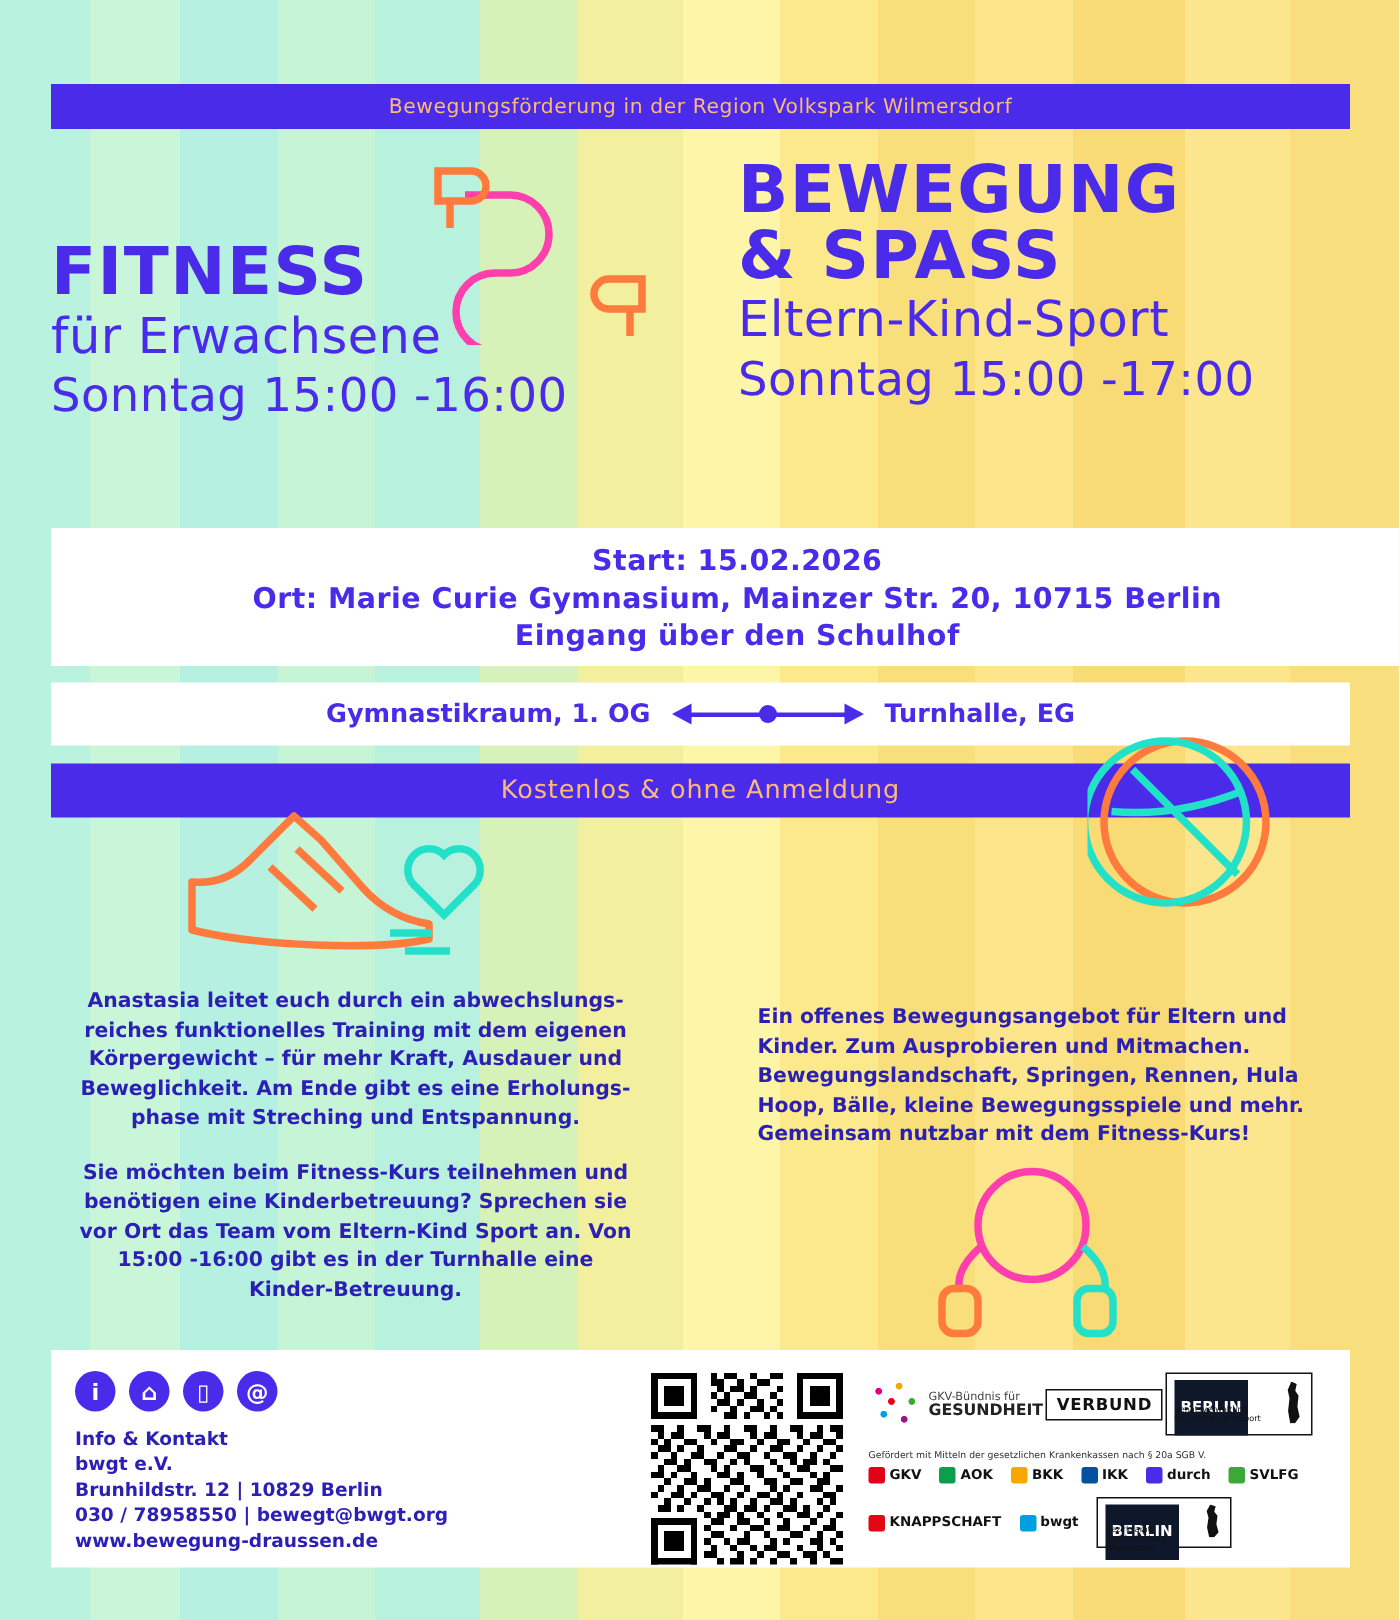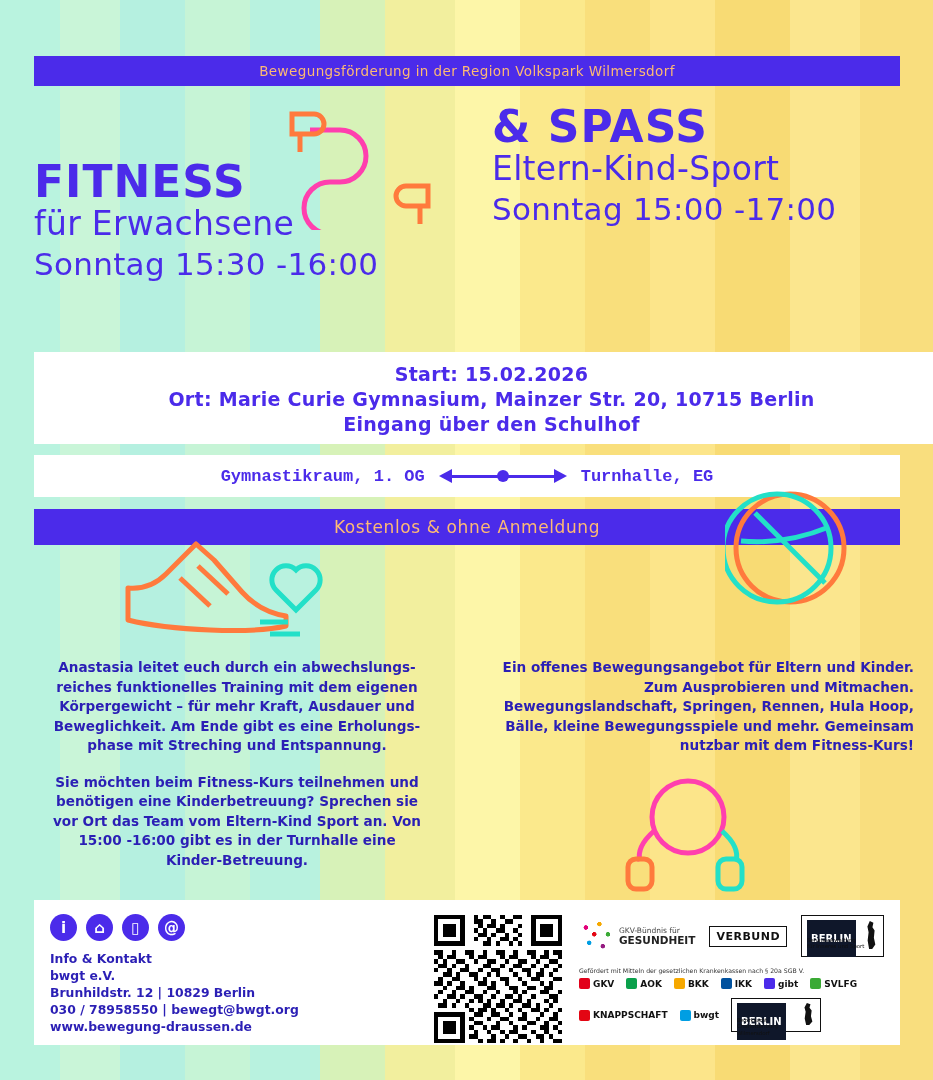--- a/index.html
+++ b/index.html
@@ -48,21 +48,21 @@
   #roombox{left:34px;top:455px;width:866px;height:42px;}
 
   .infoline{
     text-align:center;color:#4b2bea;font-weight:bold;
     font-size:19px;letter-spacing:.3px;line-height:25px;
   }
   #infobox .infoline:first-child{padding-top:10px;}
 
   .roomline{
     display:flex;align-items:center;justify-content:center;
-    height:100%;gap:14px;color:#4b2bea;font-weight:bold;font-size:17px;font-family:Liberation Mono, monospace;
+    height:100%;gap:14px;color:#4b2bea;font-weight:bold;font-size:17px;
   }
   .arrow{
     position:relative;width:128px;height:18px;display:inline-block;
   }
   .arrow .bar{position:absolute;left:12px;right:12px;top:8px;height:3px;background:#4b2bea;}
   .arrow .dot{position:absolute;left:58px;top:3px;width:12px;height:12px;border-radius:50%;background:#4b2bea;}
   .arrow .lt,.arrow .rt{position:absolute;top:2px;width:0;height:0;border-top:7px solid transparent;border-bottom:7px solid transparent;}
   .arrow .lt{left:0;border-right:13px solid #4b2bea;}
   .arrow .rt{right:0;border-left:13px solid #4b2bea;}
 
@@ -74,38 +74,38 @@
     font-weight:bold;font-size:44px;line-height:44px;letter-spacing:1px;
   }
   .mid{font-size:33px;line-height:40px;font-weight:500;letter-spacing:.3px;}
   .mid2{font-size:31px;line-height:40px;font-weight:500;letter-spacing:.3px;}
 
   
   .col{position:absolute;color:#2b1fb5;font-size:13.6px;line-height:19.5px;font-weight:600;}
   #leftcol{left:34px;top:658px;width:390px;}
   #rightcol{left:494px;top:658px;width:420px;}
   #leftcol p{margin:0 0 17px 16px;text-align:center;}
-  #rightcol p{margin:0;text-align:right;}
+  #rightcol p{margin:11px;}
 
   
   #footer{
     position:absolute;left:34px;top:900px;width:866px;height:145px;background:#ffffff;
   }
   .fo-icons{position:absolute;left:16px;top:14px;display:flex;gap:9px;}
   .fo-icons .ci{
     width:27px;height:27px;border-radius:50%;background:#4b2bea;color:#fff;
     display:flex;align-items:center;justify-content:center;font-size:15px;font-weight:bold;
   }
   .fo-text{position:absolute;left:16px;top:50px;color:#2b1fb5;font-size:12.4px;line-height:17px;font-weight:bold;}
   .fo-text .sub{font-weight:600;}
 
   #qr{position:absolute;left:400px;top:15px;width:128px;height:128px;}
 
   .logos{position:absolute;left:545px;top:15px;width:305px;}
-  .logo-row1{display:flex;align-items:center;gap:14px;}
+  .logo-row1{display:flex;align-items:center;gap:2px;}
   .gkv{display:flex;align-items:center;gap:6px;}
   .gkv .dots{width:34px;height:34px;border-radius:50%;
     background:
       radial-gradient(circle at 20% 25%, #e2007a 2px, transparent 2.5px),
       radial-gradient(circle at 60% 15%, #f6a800 2px, transparent 2.5px),
       radial-gradient(circle at 85% 45%, #3aaa35 2px, transparent 2.5px),
       radial-gradient(circle at 30% 70%, #009ee3 2px, transparent 2.5px),
       radial-gradient(circle at 70% 80%, #951b81 2px, transparent 2.5px),
       radial-gradient(circle at 45% 45%, #e30613 2px, transparent 2.5px);
   }
@@ -135,24 +135,25 @@
     <path d="M30 30 h30 a26 26 0 0 1 0 52 h-10 a26 26 0 0 0 0 52 h40" fill="none" stroke="#ff3fae" stroke-width="5"></path>
     <path d="M12 14 h22 a10 10 0 0 1 0 20 h-22 z" fill="none" stroke="#ff7a3d" stroke-width="5"></path>
     <path d="M20 34 v18" stroke="#ff7a3d" stroke-width="5" fill="none"></path>
     <path d="M148 86 h-22 a10 10 0 0 0 0 20 h22 z" fill="none" stroke="#ff7a3d" stroke-width="5"></path>
     <path d="M140 106 v18" stroke="#ff7a3d" stroke-width="5" fill="none"></path>
   </svg>
 
   <div class="h-left">
     <div class="big">FITNESS</div>
     <div class="mid">für Erwachsene</div>
-    <div class="mid2">Sonntag 15:30 -16:00</div>
+    <div class="mid2">Sonntag 15:00 -16:00</div>
   </div>
 
   <div class="h-right">
+    <div class="big">BEWEGUNG</div>
     <div class="big">&amp; SPASS</div>
     <div class="mid">Eltern-Kind-Sport</div>
     <div class="mid2">Sonntag 15:00 -17:00</div>
   </div>
 
   <div class="whitebox" id="infobox">
     <div class="infoline">Start: 15.02.2026</div>
     <div class="infoline">Ort: Marie Curie Gymnasium, Mainzer Str. 20, 10715 Berlin</div>
     <div class="infoline">Eingang über den Schulhof</div>
   </div>
@@ -471,21 +472,21 @@
         <div class="sp">
             <span class="sq" style="background:#f6a800"></span>
             <span>BKK</span>
           </div>
         <div class="sp">
             <span class="sq" style="background:#00519e"></span>
             <span>IKK</span>
           </div>
         <div class="sp">
             <span class="sq" style="background:#4b2bea"></span>
-            <span>gibt</span>
+            <span>durch</span>
           </div>
         <div class="sp">
             <span class="sq" style="background:#3aaa35"></span>
             <span>SVLFG</span>
           </div>
         <div class="sp">
             <span class="sq" style="background:#e30613"></span>
             <span>KNAPPSCHAFT</span>
           </div>
         <div class="sp">

